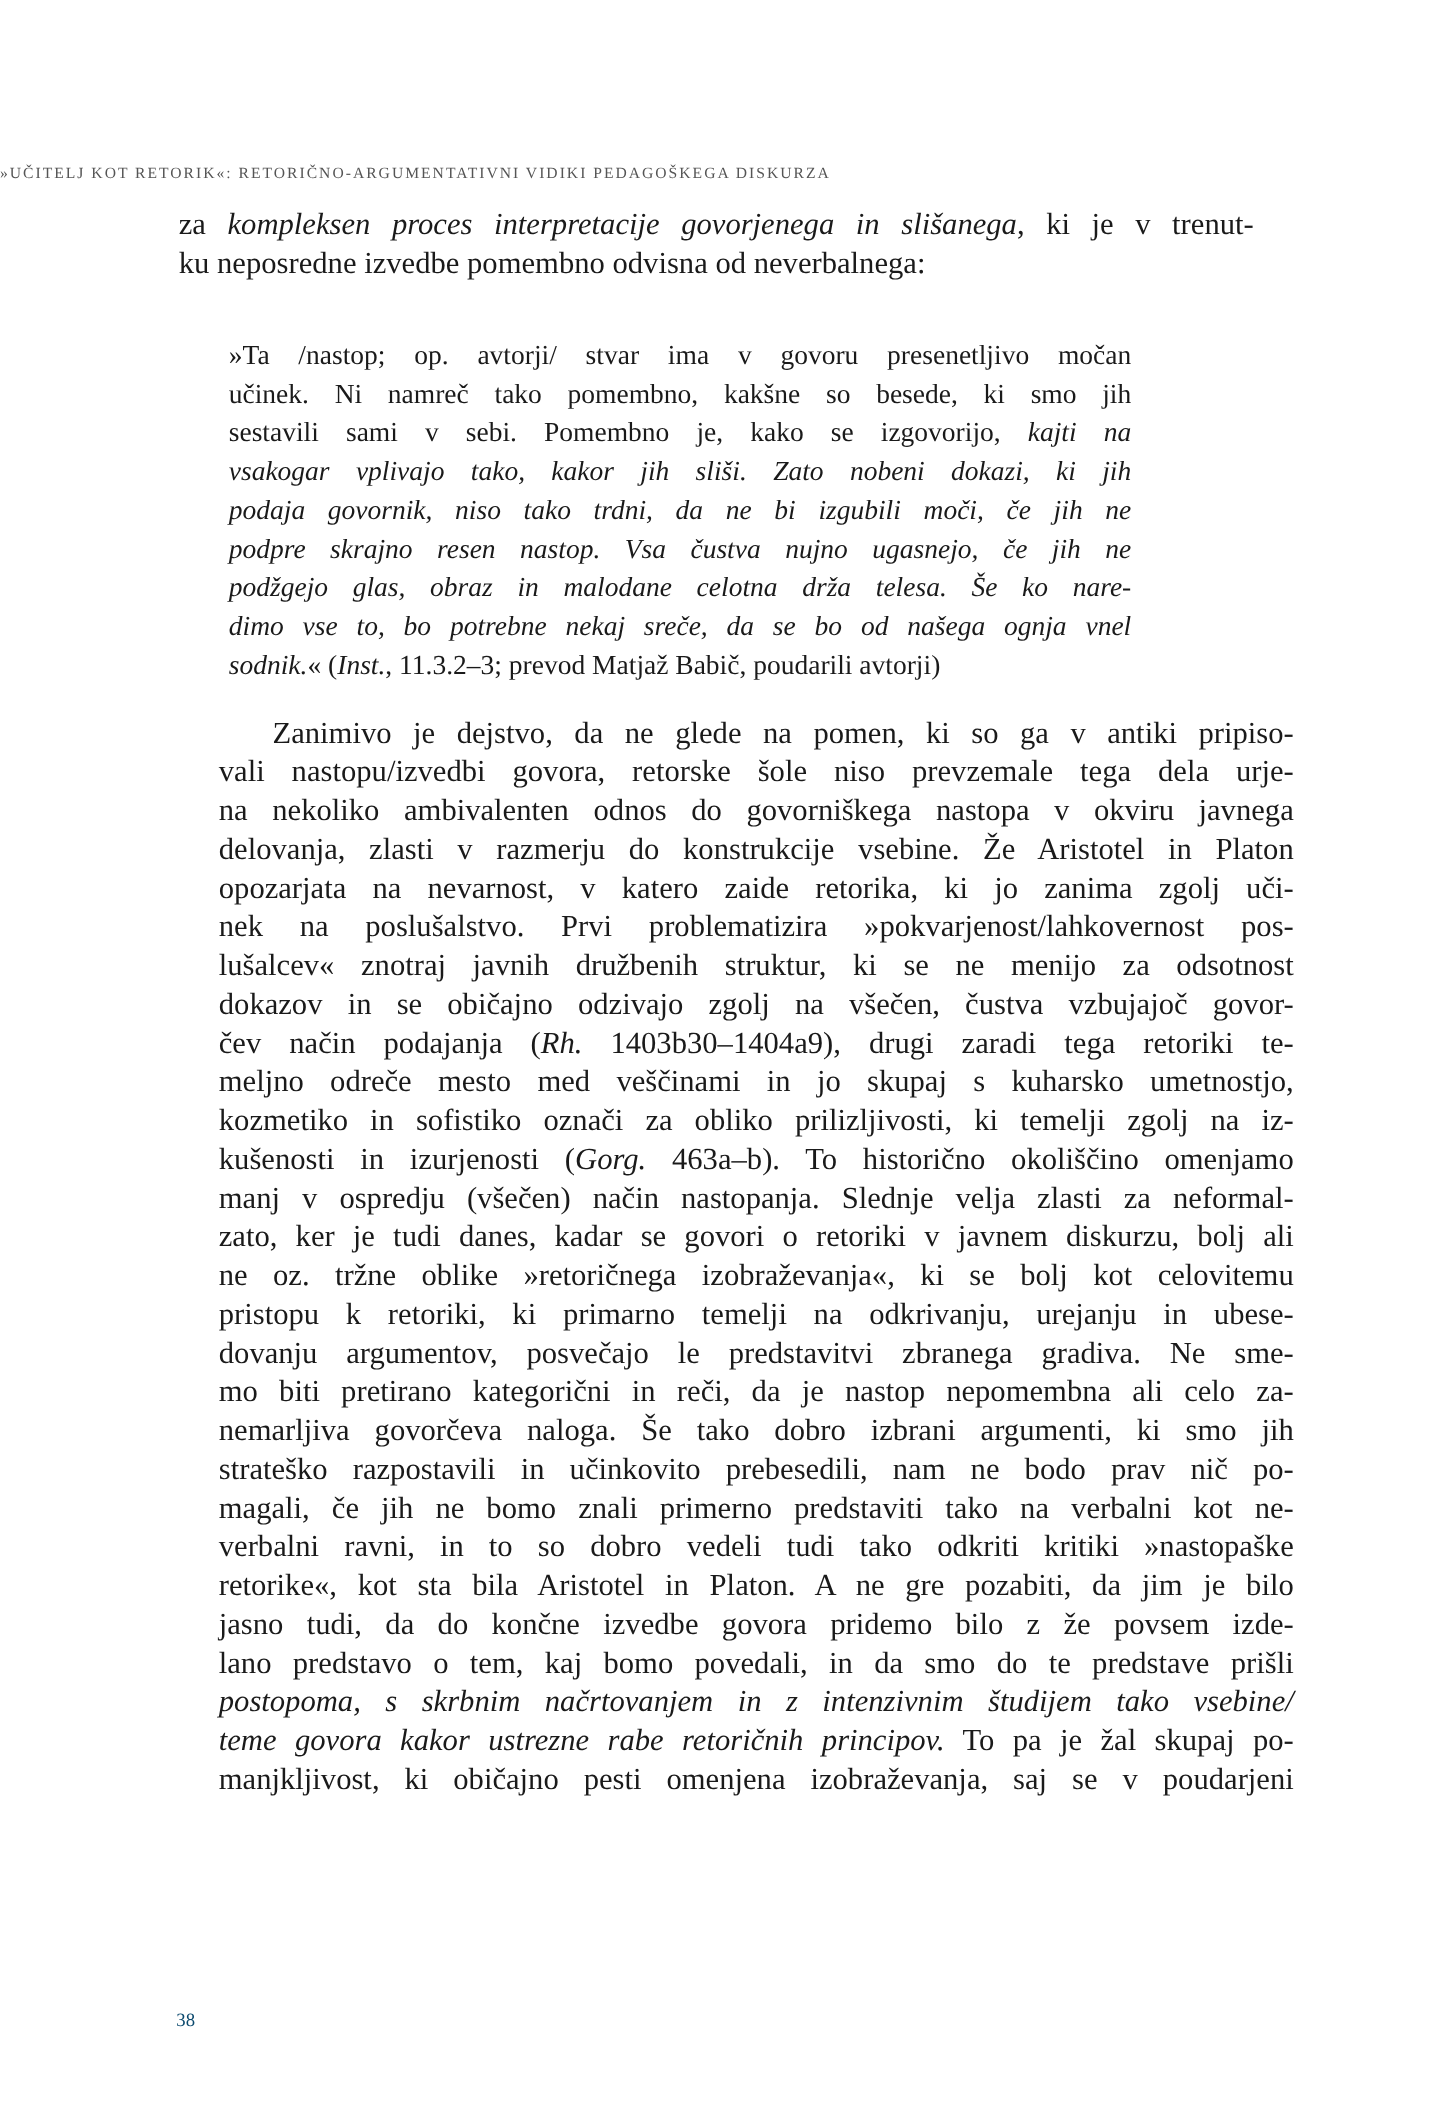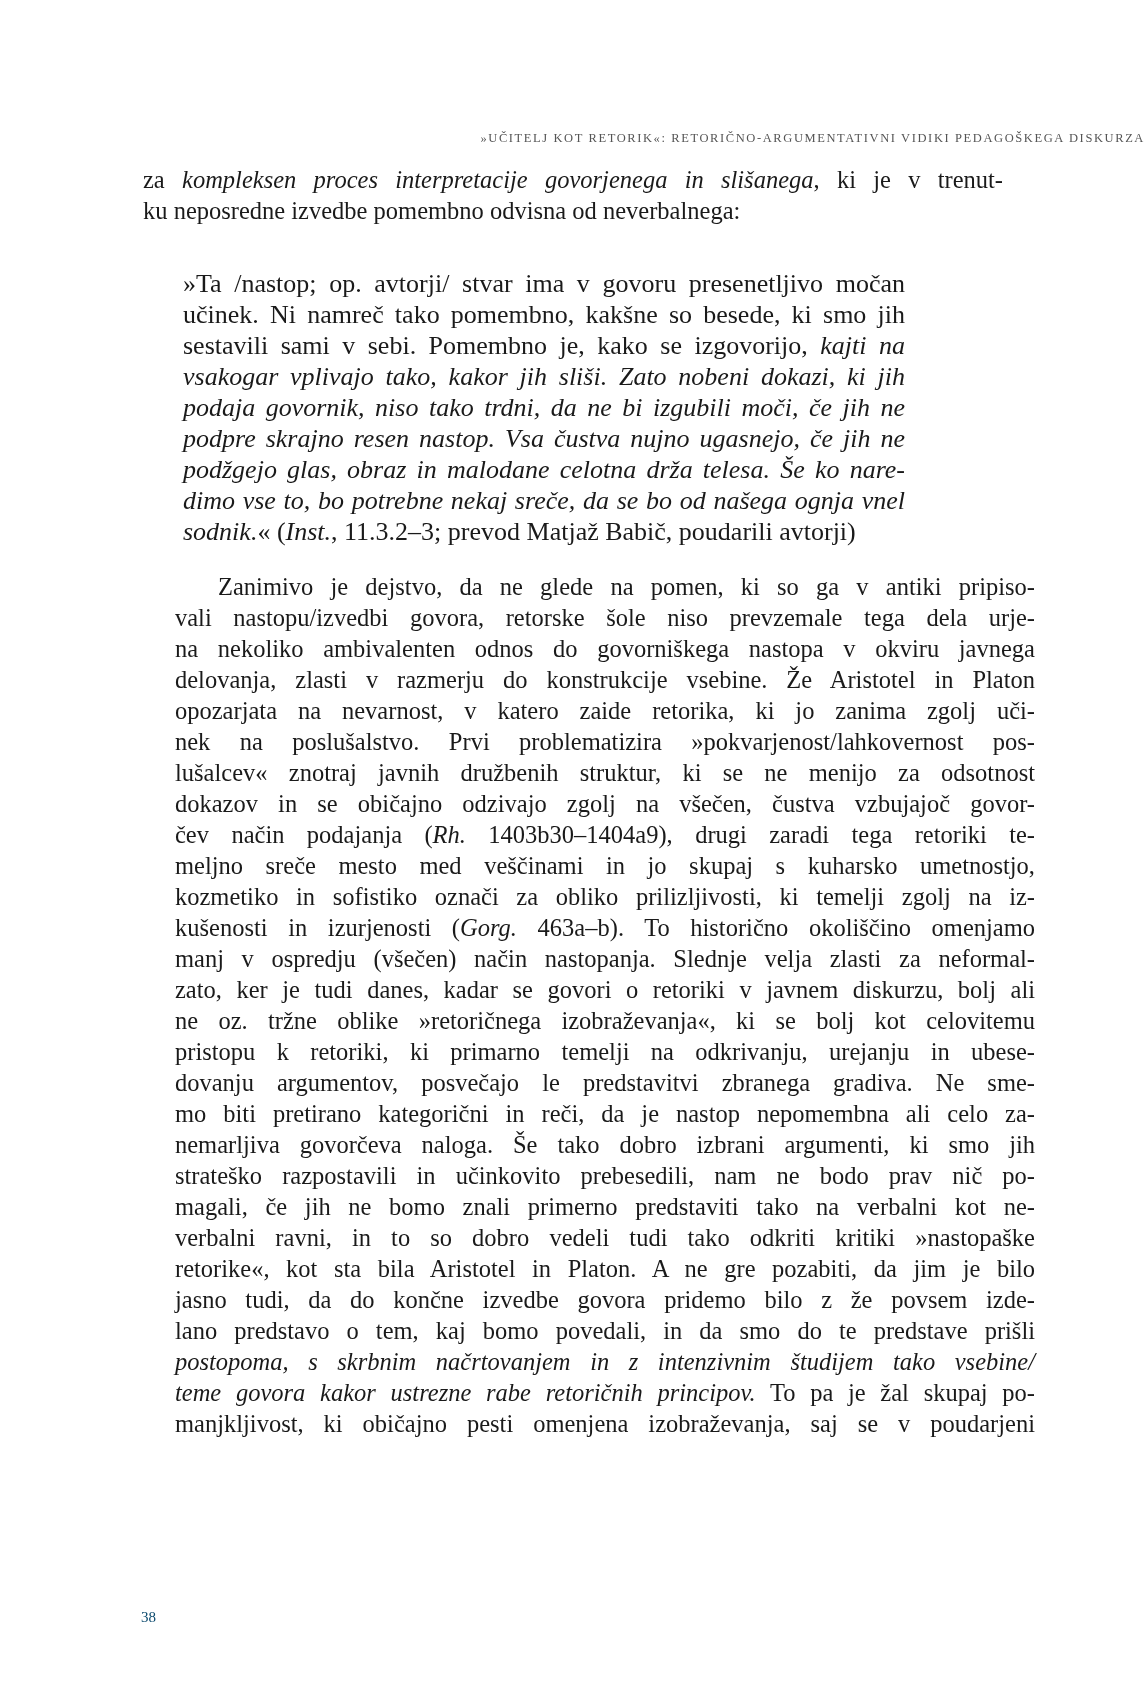--- a/index.html
+++ b/index.html
@@ -13,21 +13,21 @@
       position: relative;
       overflow: hidden;
       font-family: "Liberation Serif", "DejaVu Serif", serif;
       color: #1a1a1a;
     }
     .running-head {
       position: absolute;
       top: 131px;
       left: 0;
       width: 1145px;
-      text-align: right;
+      text-align: left;
       font-size: 12.5px;
       letter-spacing: 1.6px;
       color: #555555;
       text-transform: uppercase;
       white-space: nowrap;
     }
     .text-block {
       position: absolute;
       left: 143px;
       width: 860px;
@@ -43,21 +43,21 @@
     }
     .line.last {
       text-align-last: left;
     }
     .intro { top: 164px; }
     .quote {
       position: absolute;
       left: 183px;
       width: 722px;
       top: 268px;
-      font-size: 26px;
+      font-size: 22px;
       line-height: 31px;
     }
     .para2 { top: 571px; margin-left: 32px; }
     .indent { padding-left: 43px; }
     i { font-style: italic; }
     .page-number {
       position: absolute;
       top: 1609px;
       left: 141px;
       font-size: 15px;
@@ -89,21 +89,21 @@
 <div class="text-block para2" id="para">
     <span class="line indent"><span>Zanimivo je dejstvo, da ne glede na pomen, ki so ga v antiki pripiso-</span></span>
     <span class="line"><span>vali nastopu/izvedbi govora, retorske šole niso prevzemale tega dela urje-</span></span>
     <span class="line"><span>na nekoliko ambivalenten odnos do govorniškega nastopa v okviru javnega</span></span>
     <span class="line"><span>delovanja, zlasti v razmerju do konstrukcije vsebine. Že Aristotel in Platon</span></span>
     <span class="line"><span>opozarjata na nevarnost, v katero zaide retorika, ki jo zanima zgolj uči-</span></span>
     <span class="line"><span>nek na poslušalstvo. Prvi problematizira »pokvarjenost/lahkovernost pos-</span></span>
     <span class="line"><span>lušalcev« znotraj javnih družbenih struktur, ki se ne menijo za odsotnost</span></span>
     <span class="line"><span>dokazov in se običajno odzivajo zgolj na všečen, čustva vzbujajoč govor-</span></span>
     <span class="line"><span>čev način podajanja (</span><i>Rh.</i><span> 1403b30–1404a9), drugi zaradi tega retoriki te-</span></span>
-    <span class="line"><span>meljno sreče mesto med veščinami in jo skupaj s kuharsko umetnostjo,</span></span>
+    <span class="line"><span>meljno odreče mesto med veščinami in jo skupaj s kuharsko umetnostjo,</span></span>
     <span class="line"><span>kozmetiko in sofistiko označi za obliko prilizljivosti, ki temelji zgolj na iz-</span></span>
     <span class="line"><span>kušenosti in izurjenosti (</span><i>Gorg.</i><span> 463a–b). To historično okoliščino omenjamo</span></span>
     <span class="line"><span>manj v ospredju (všečen) način nastopanja. Slednje velja zlasti za neformal-</span></span>
     <span class="line"><span>zato, ker je tudi danes, kadar se govori o retoriki v javnem diskurzu, bolj ali</span></span>
     <span class="line"><span>ne oz. tržne oblike »retoričnega izobraževanja«, ki se bolj kot celovitemu</span></span>
     <span class="line"><span>pristopu k retoriki, ki primarno temelji na odkrivanju, urejanju in ubese-</span></span>
     <span class="line"><span>dovanju argumentov, posvečajo le predstavitvi zbranega gradiva. Ne sme-</span></span>
     <span class="line"><span>mo biti pretirano kategorični in reči, da je nastop nepomembna ali celo za-</span></span>
     <span class="line"><span>nemarljiva govorčeva naloga. Še tako dobro izbrani argumenti, ki smo jih</span></span>
     <span class="line"><span>strateško razpostavili in učinkovito prebesedili, nam ne bodo prav nič po-</span></span>

